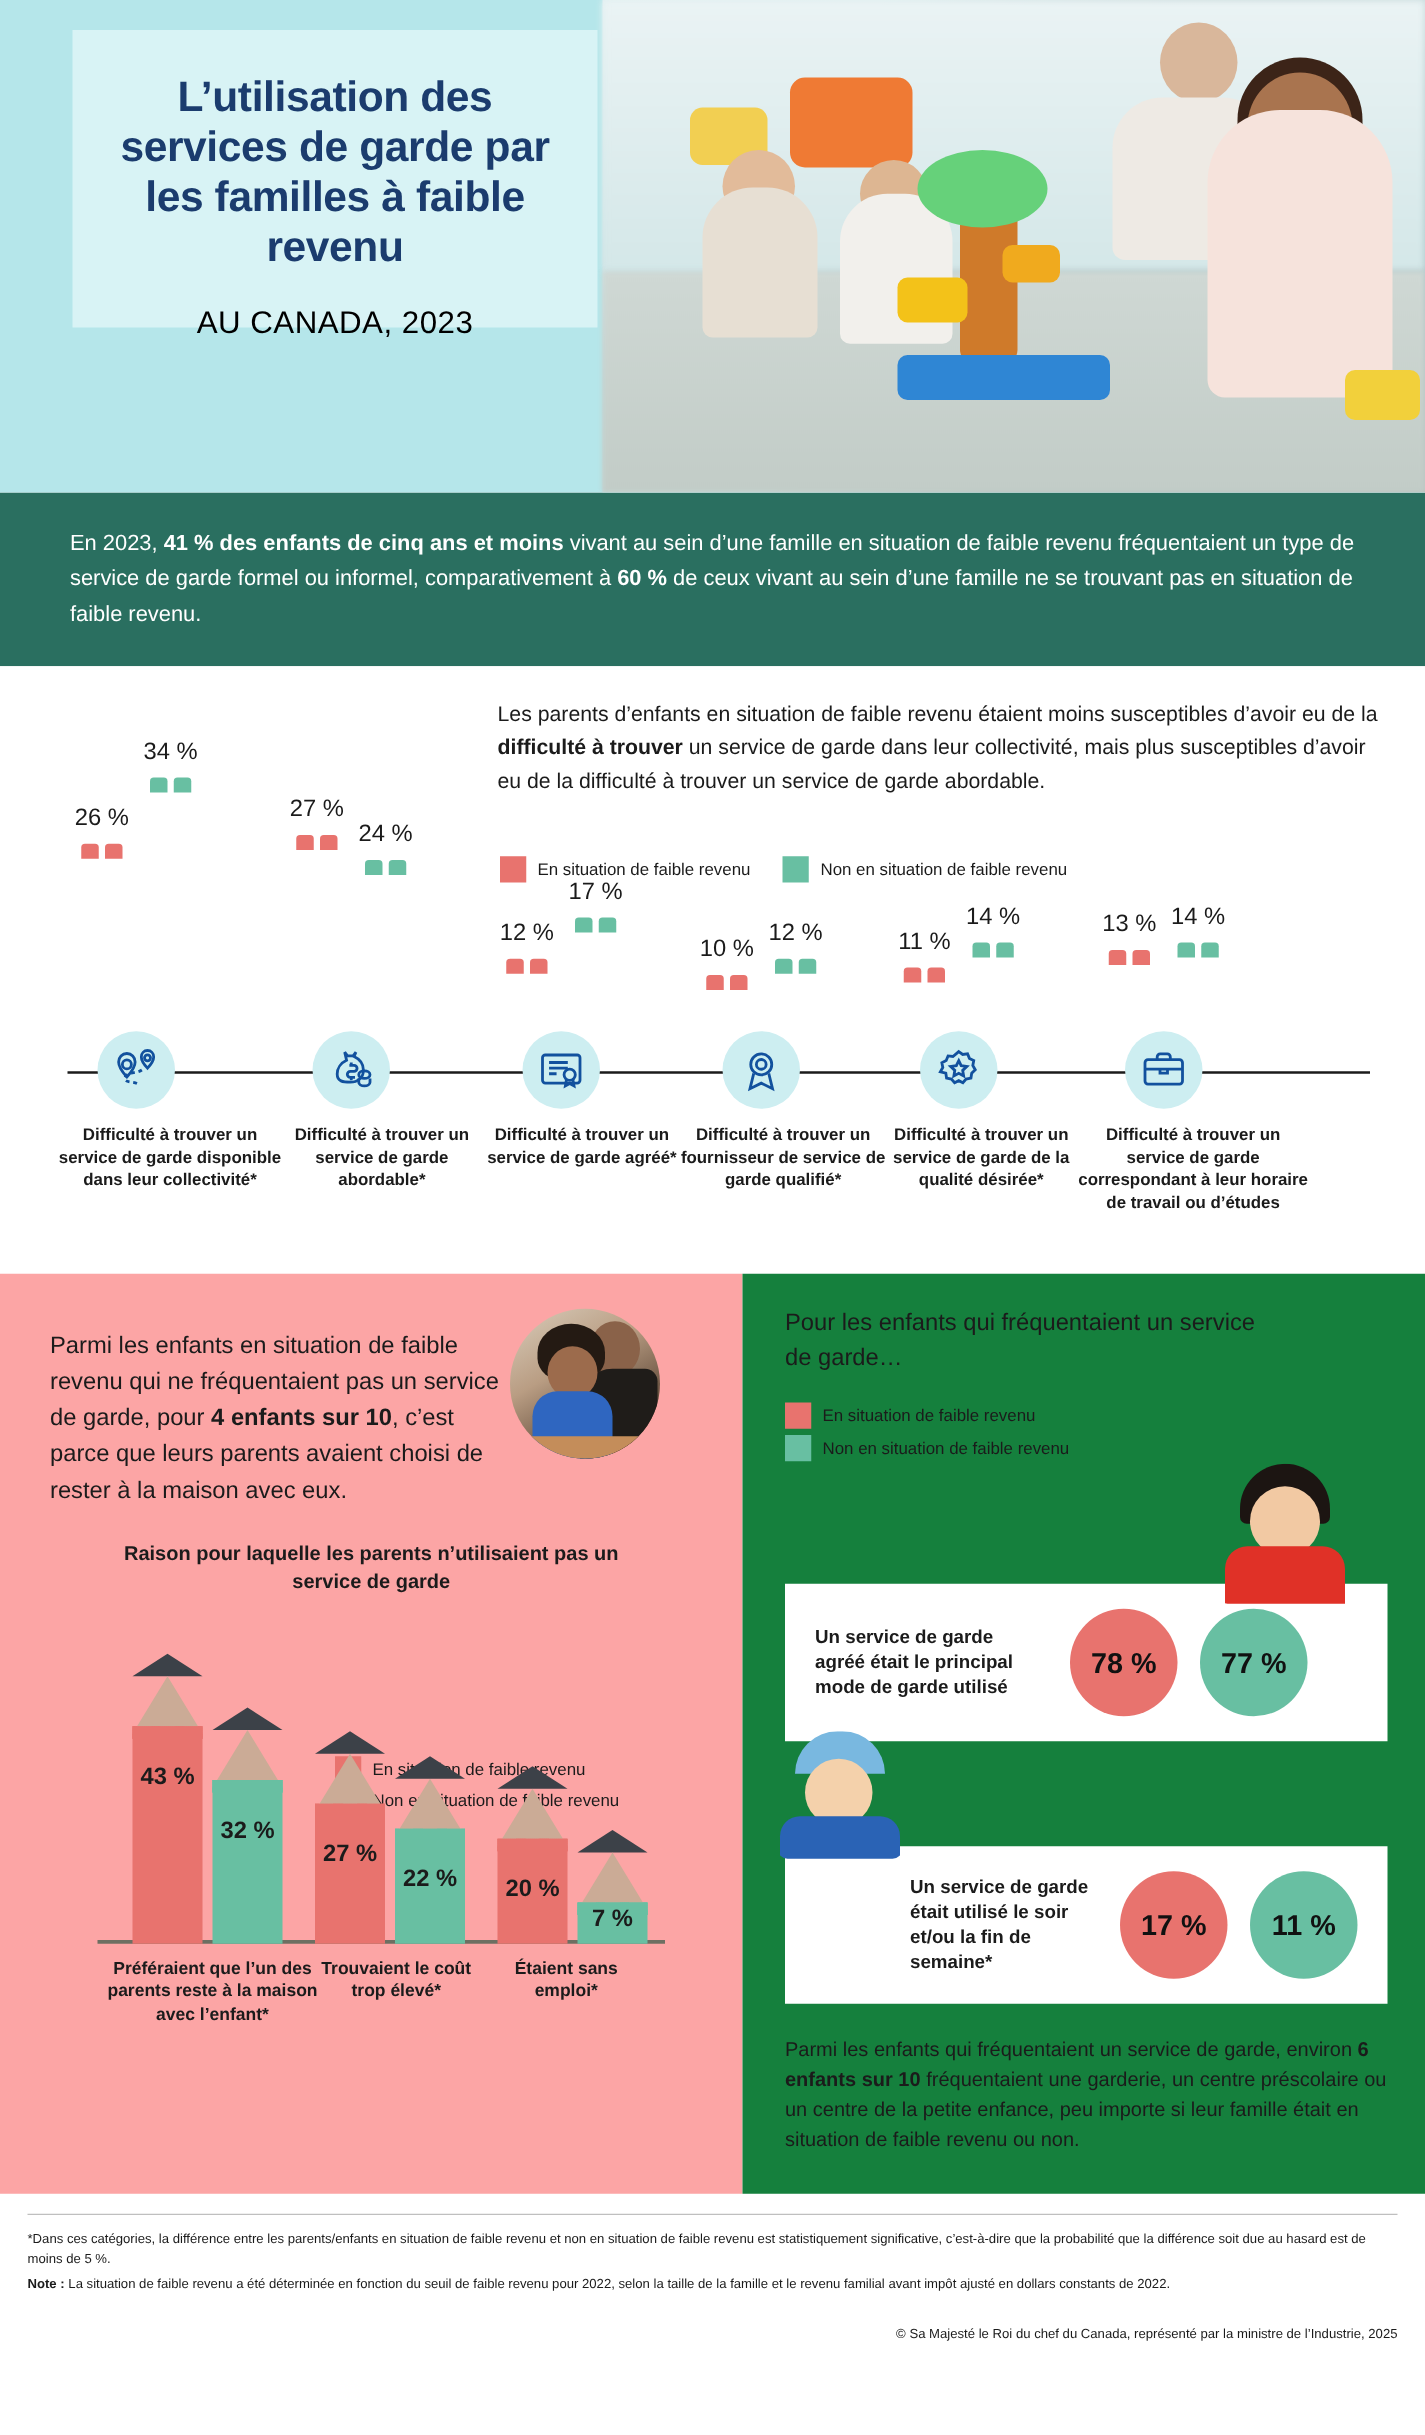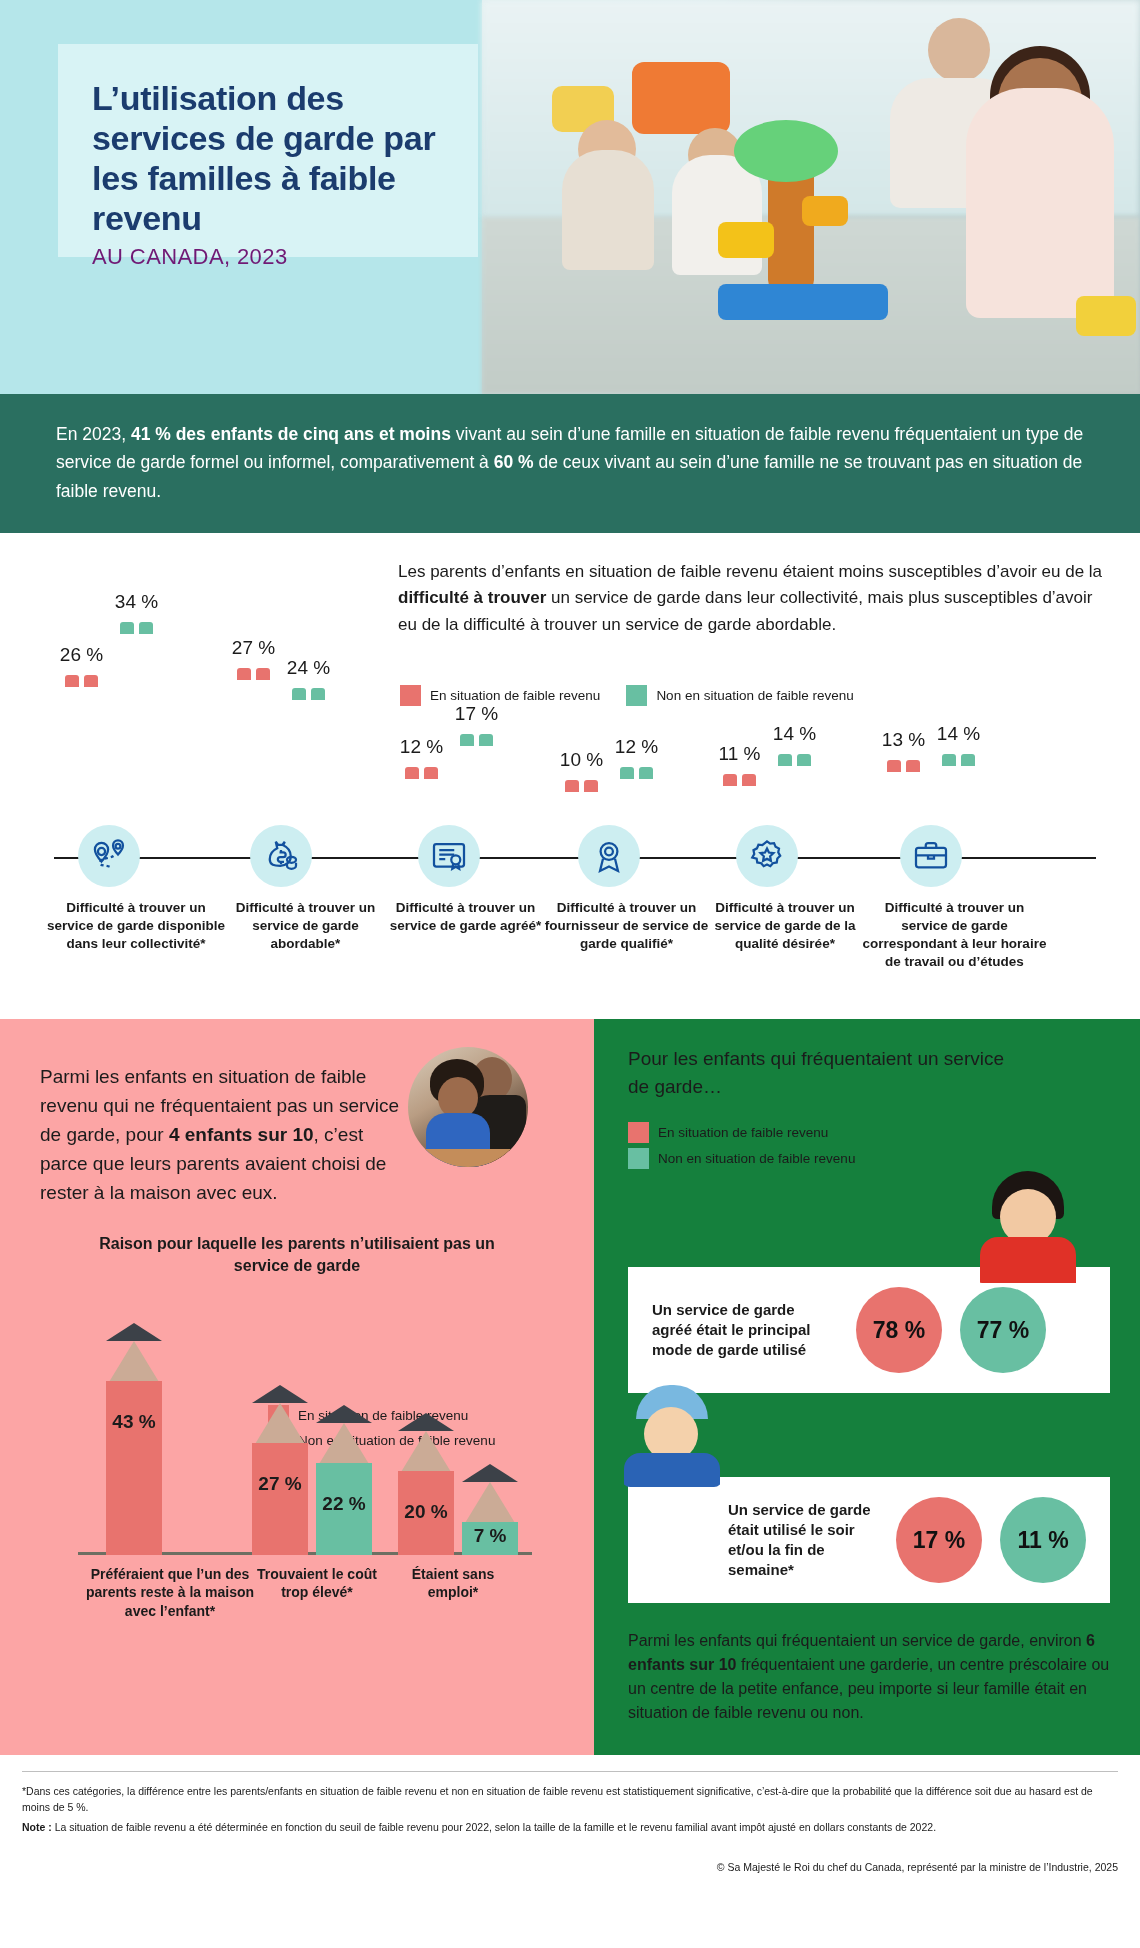--- a/index.html
+++ b/index.html
@@ -44,36 +44,37 @@
   .ph-toy-tree { left:286px; top:150px; width:46px; height:140px; background:#cf7a2a; border-radius:10px;}
   .ph-toy-leaf { left:252px; top:120px; width:104px; height:62px; background:#66d17a; border-radius:50%;}
   .ph-toy-y1 { left:236px; top:222px; width:56px; height:36px; background:#f3c219; border-radius:8px;}
   .ph-toy-y2 { left:320px; top:196px; width:46px; height:30px; background:#f0aa1e; border-radius:8px;}
   .ph-toy-orange{ left:150px; top:62px; width:98px; height:72px; background:#ef7a34; border-radius:12px;}
   .ph-toy-yellow{ left:70px; top:86px; width:62px; height:46px; background:#f2cf52; border-radius:10px;}
   .ph-toy-redb{ right:4px; top:296px; width:60px; height:40px; background:#f2d03b; border-radius:8px;}
 
   .title-card {
     position: absolute;
-    left: 58px; top: 44px;
-    width: 420px; height: 213px;
+    left: 58px; top: 24px;
+    width: 420px; height: 238px;
     background: #d8f3f5;
     padding: 34px 34px 0 34px;
+    text-align: center;
   }
   .title-main {
     color: #1b3c6e;
     font-size: 34px;
     font-weight: bold;
     line-height: 1.18;
     letter-spacing: -0.3px;
   }
   .title-sub {
-    margin-top: 6px;
-    color: #701a75;
-    font-size: 22px;
+    margin-top: 26px;
+    color: #000000;
+    font-size: 25px;
     letter-spacing: 0.4px;
   }
 
   
   .banner {
     background: #2a6f60;
     color: #ffffff;
     padding: 26px 56px 28px 56px;
     font-size: 17.5px;
     line-height: 1.62;
@@ -409,20 +410,26 @@
       </div>
 
       <div class="pencils" id="pencils">
         <div class="axis2"></div>
       <div class="pencil p-red" style="left: 36px; height: 232px;">
             <span class="tip" style="bottom:214px"></span>
             <span class="wood" style="bottom:168px"></span>
             <span class="barrel" style="bottom:0;height:168px"></span>
             <span class="p-val" style="bottom:122px">43 %</span>
           </div>
+          <div class="pencil p-green" style="left: 100px; height: 189px;">
+            <span class="tip" style="bottom:171px"></span>
+            <span class="wood" style="bottom:125px"></span>
+            <span class="barrel" style="bottom:0;height:125px"></span>
+            <span class="p-val" style="bottom:79px">32 %</span>
+          </div>
           <div class="pencil p-red" style="left: 182px; height: 170px;">
             <span class="tip" style="bottom:152px"></span>
             <span class="wood" style="bottom:106px"></span>
             <span class="barrel" style="bottom:0;height:106px"></span>
             <span class="p-val" style="bottom:60px">27 %</span>
           </div>
           <div class="pencil p-green" style="left: 246px; height: 150px;">
             <span class="tip" style="bottom:132px"></span>
             <span class="wood" style="bottom:86px"></span>
             <span class="barrel" style="bottom:0;height:86px"></span>

